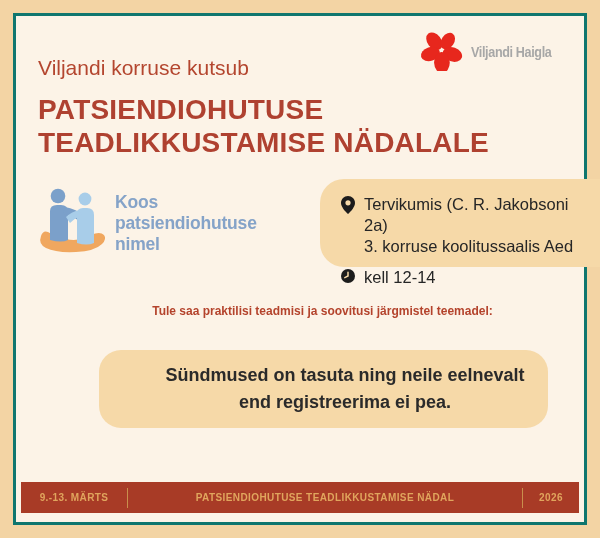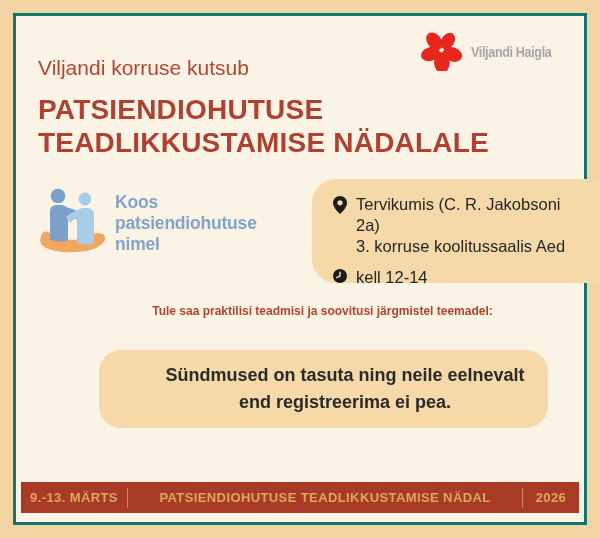--- a/index.html
+++ b/index.html
@@ -15,38 +15,38 @@
   
   .kicker{position:absolute;left:22px;top:40px;font-size:21px;font-weight:500;color:#b4462f;}
   .title{position:absolute;left:22px;top:77px;margin:0;font-size:28px;font-weight:bold;
          line-height:33px;color:#af4130;letter-spacing:.2px;white-space:nowrap;}
 
   
   .campaign{position:absolute;left:22px;top:170px;display:flex;gap:5px;align-items:flex-start;}
   .campaign-text{font-size:17.5px;font-weight:bold;color:#85a3c8;line-height:21px;padding-top:6px;letter-spacing:-0.2px;}
 
   
-  .event-box{position:absolute;left:296px;top:163px;right:-16px;height:104px;box-sizing:border-box;
+  .event-box{position:absolute;left:304px;top:163px;right:-16px;height:88px;box-sizing:border-box;
              background:#f6d9a8;border-radius:24px 0 0 24px;padding:15px 20px 0 21px;}
   .event-row{display:flex;gap:9px;align-items:flex-start;color:#262626;font-size:16.5px;line-height:21px;}
   .event-row + .event-row{margin-top:10px;align-items:center;}
   .event-icon{flex:0 0 auto;margin-top:2px;}
 
   
   .lead{position:absolute;left:0;right:0;top:288px;text-align:center;
         font-size:12px;font-weight:bold;color:#b4432c;padding-left:45px;}
 
   
   .note-box{position:absolute;left:83px;top:334px;width:406px;height:78px;background:#f6d9a8;
             border-radius:22px;display:flex;flex-direction:column;justify-content:center;
             text-align:center;font-size:18px;font-weight:bold;color:#2a2a2a;line-height:27px;padding-left:43px;}
 
   
   .footer{position:absolute;left:5px;right:5px;top:466px;height:31px;background:#a83b26;
-          display:flex;align-items:center;color:#e0a55d;font-weight:bold;font-size:13px;letter-spacing:.4px;}
+          display:flex;align-items:center;color:#e0a55d;font-weight:bold;font-size:10px;letter-spacing:.4px;}
   .f-dates{width:106px;text-align:center;white-space:nowrap;}
   .f-div{width:1px;height:20px;background:#c98f4c;}
   .f-title{flex:1;text-align:center;white-space:nowrap;}
   .f-year{width:56px;text-align:center;}
 </style>
 </head>
 <body>
 
 <div class="canvas">
   <div class="card">

